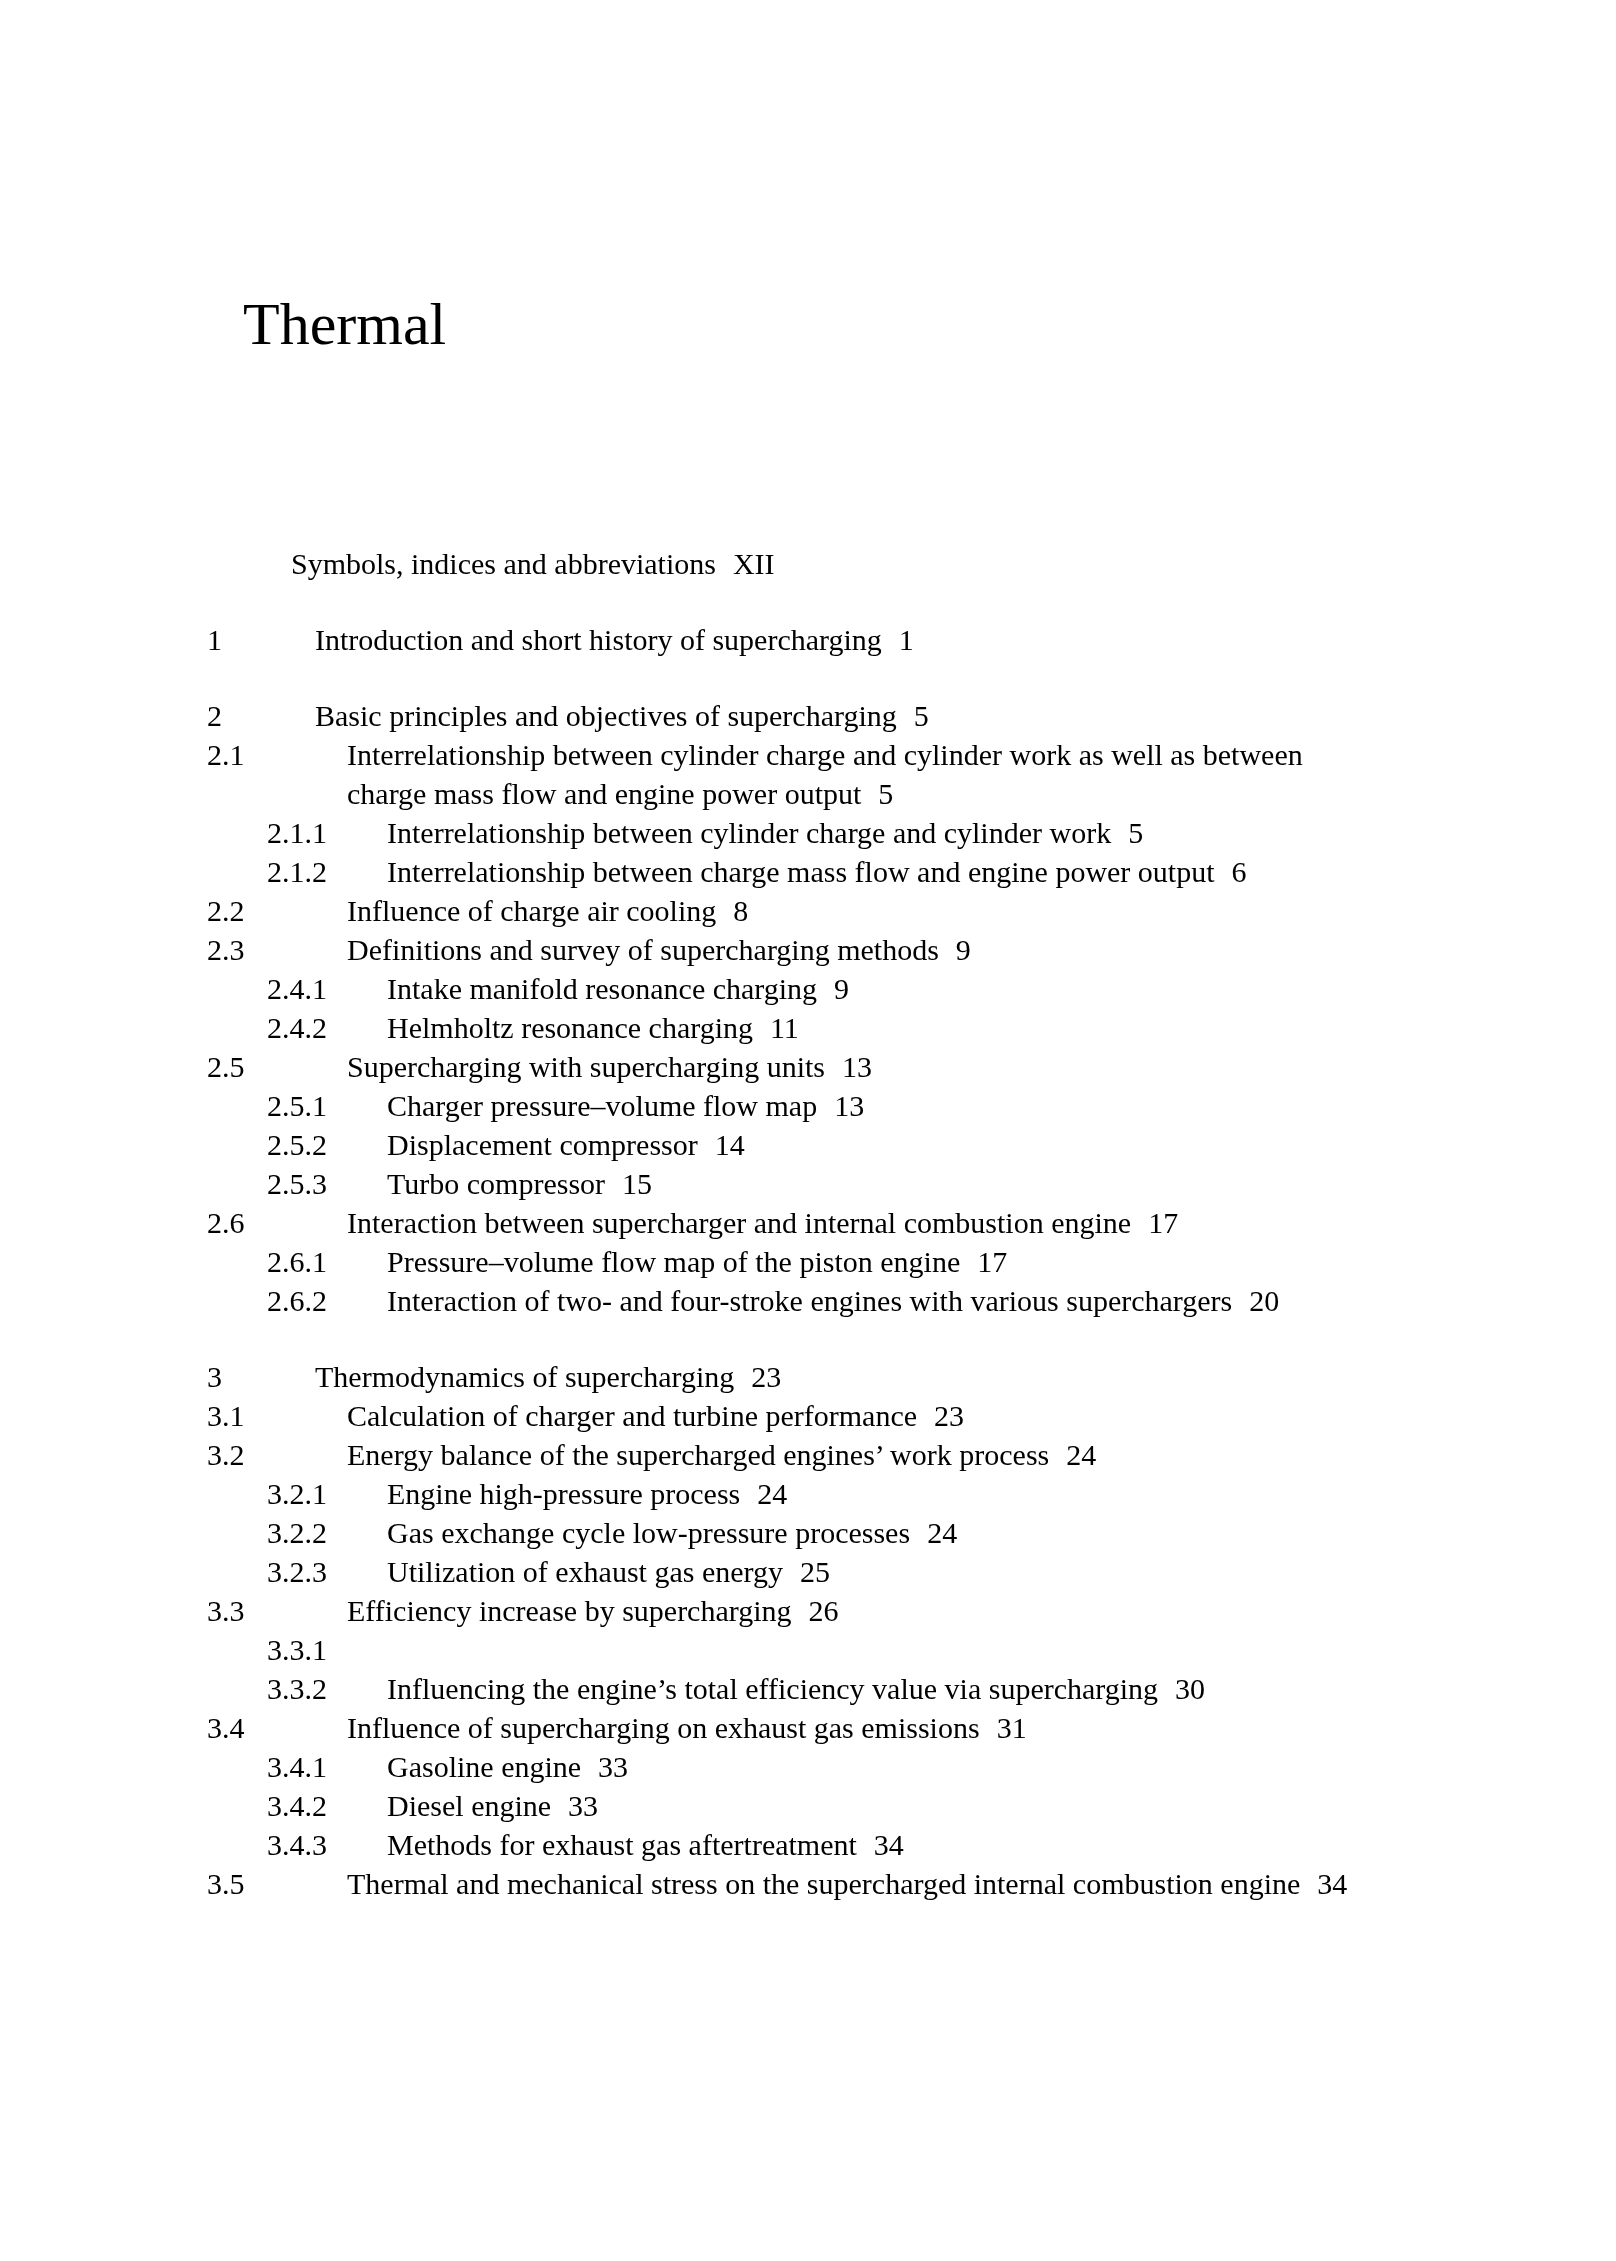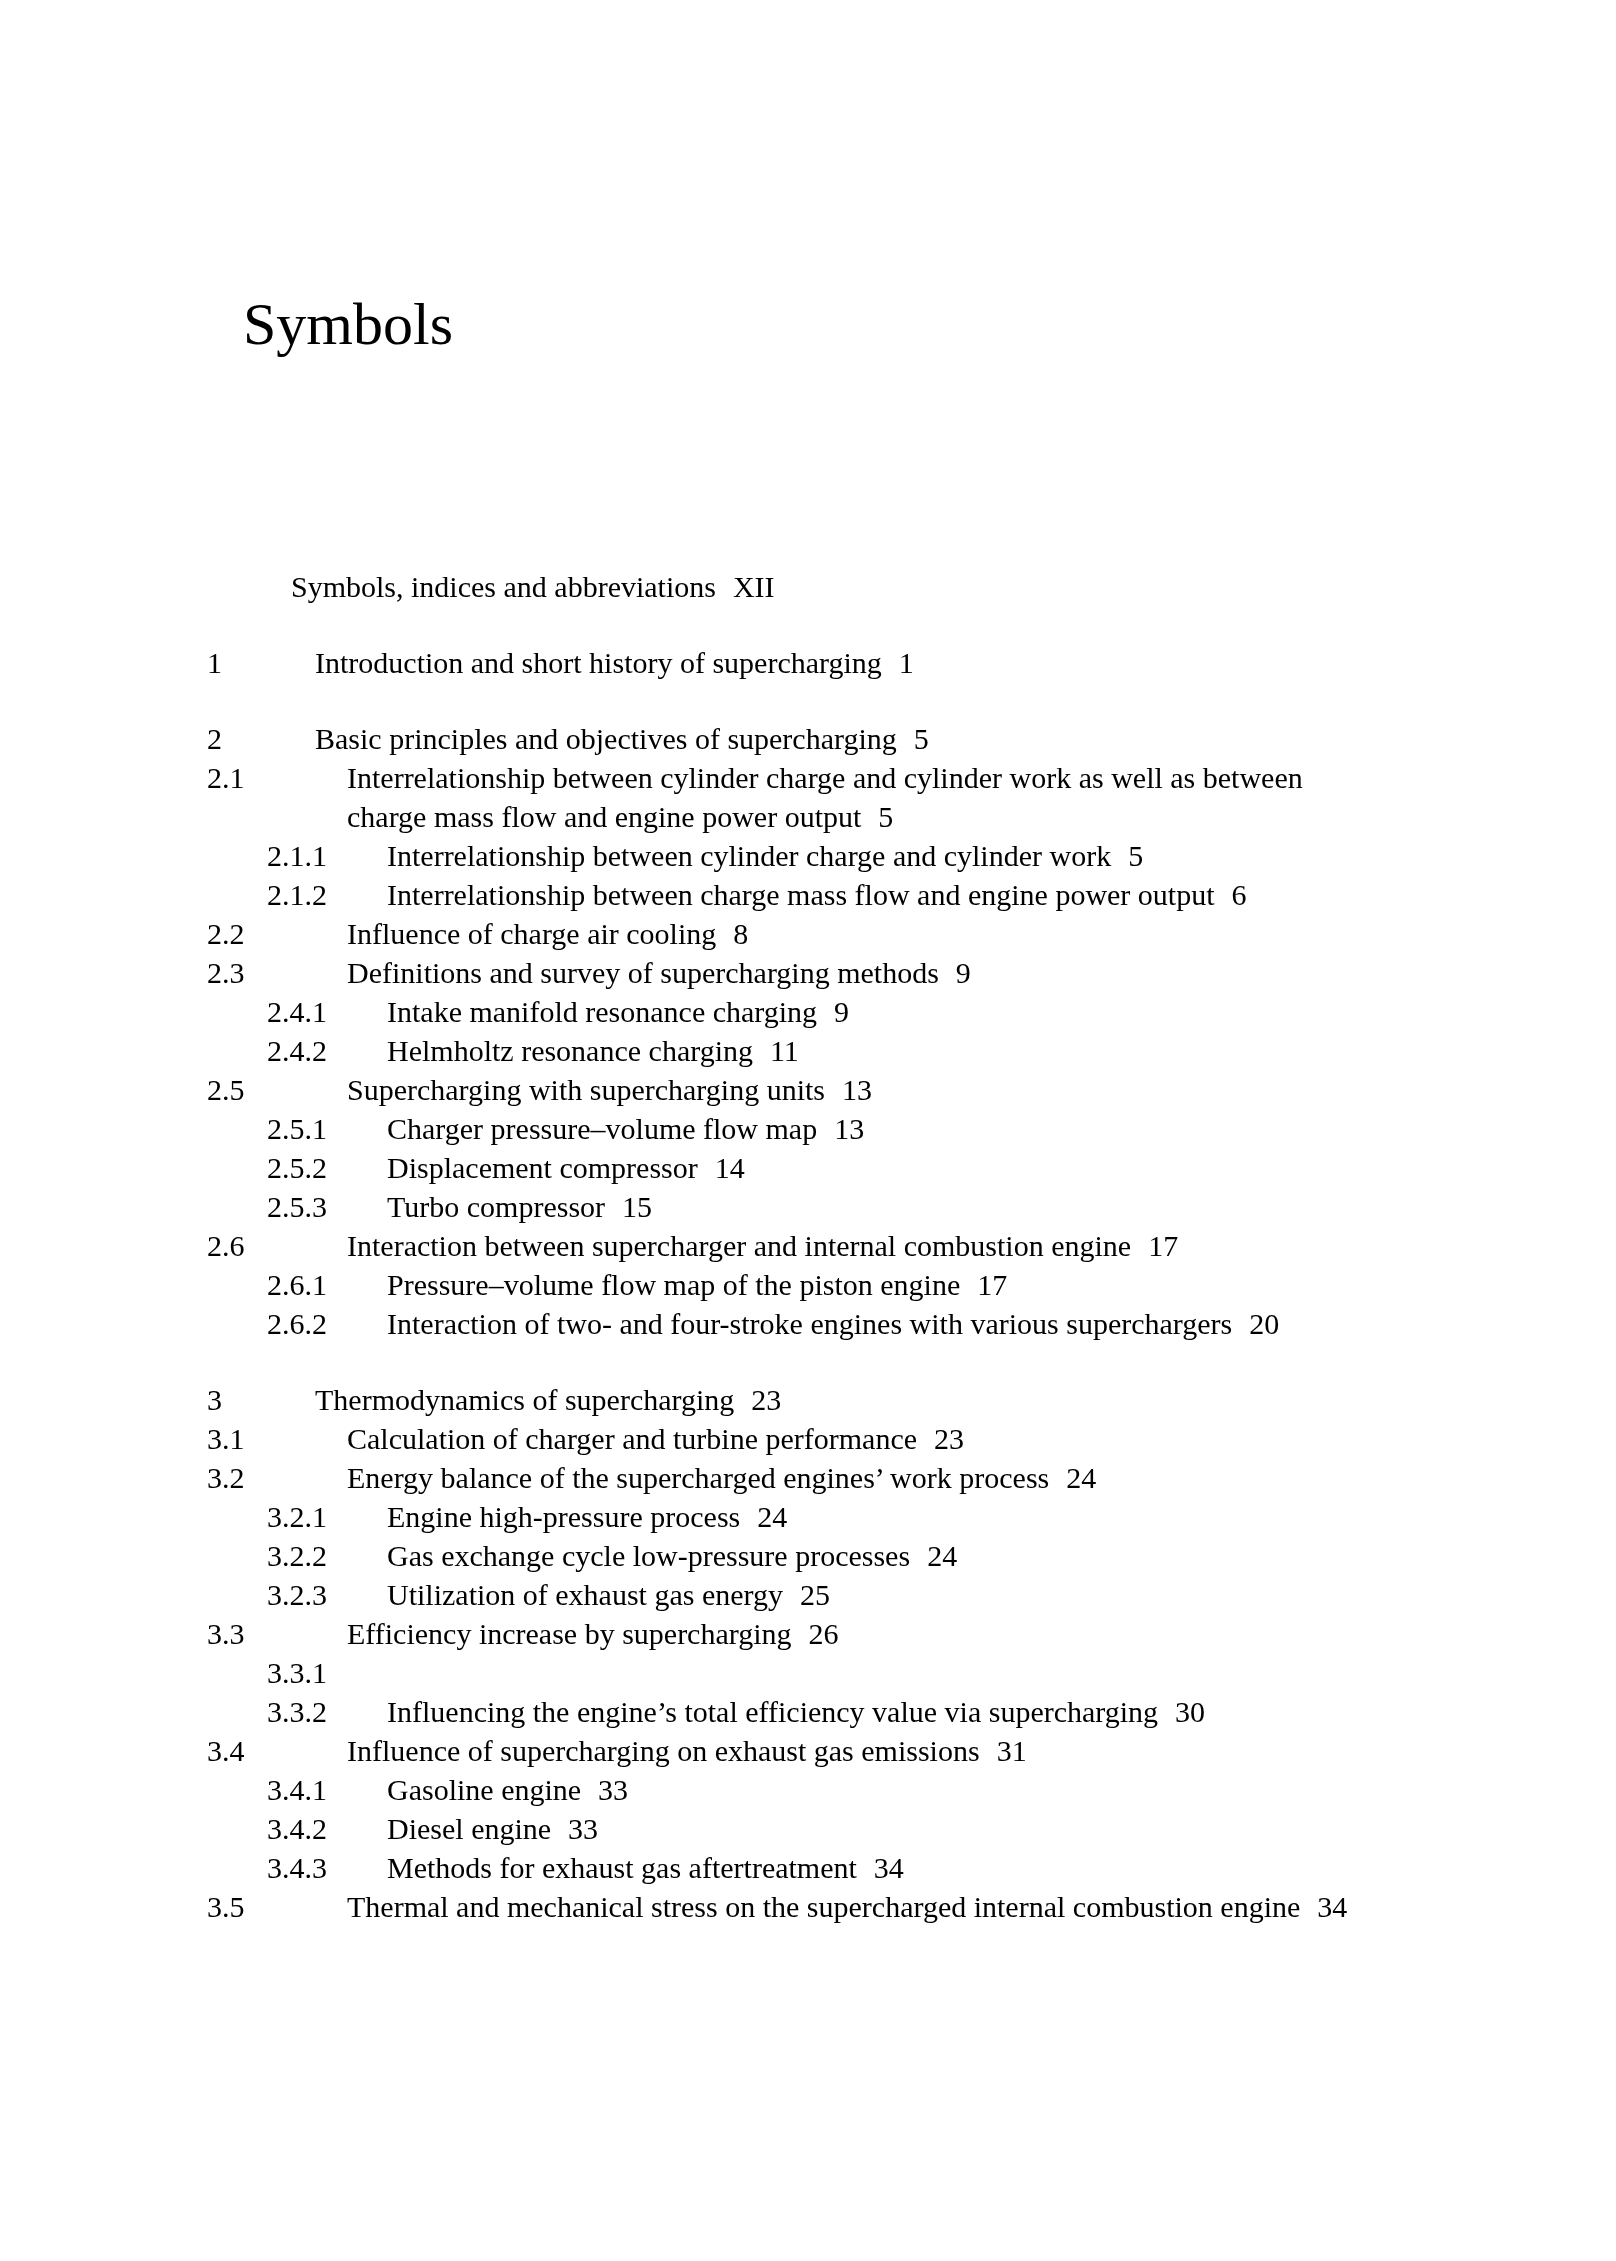--- a/index.html
+++ b/index.html
@@ -21,21 +21,21 @@
     top: 294px;
     margin: 0;
     font-size: 60px;
     line-height: 60px;
     font-weight: 400;
     white-space: nowrap;
   }
   .toc {
     position: absolute;
     left: 207px;
-    top: 567px;
+    top: 544px;
     width: 1205px;
     font-size: 30px;
     line-height: 39px;
   }
   .toc-row {
     display: flex;
     align-items: flex-start;
   }
   .toc-row .num {
     flex: 0 0 auto;
@@ -56,21 +56,21 @@
     margin-left: 17px;
   }
   .toc-gap {
     height: 37px;
   }
 </style>
 </head>
 <body>
 
 <div class="page">
-  <h1 class="page-title">Symbols</h1>
+  <h1 class="page-title">Thermal</h1>
   <div class="toc" id="toc">
       <div class="toc-row level-front">
         <div class="num"></div>
         <div class="txt">
           <div class="toc-line"><span>Symbols, indices and abbreviations</span><span class="pg">XII</span></div>
         </div>
       </div>
       <div class="toc-gap"></div>
       <div class="toc-row level-0">
         <div class="num">1</div>

